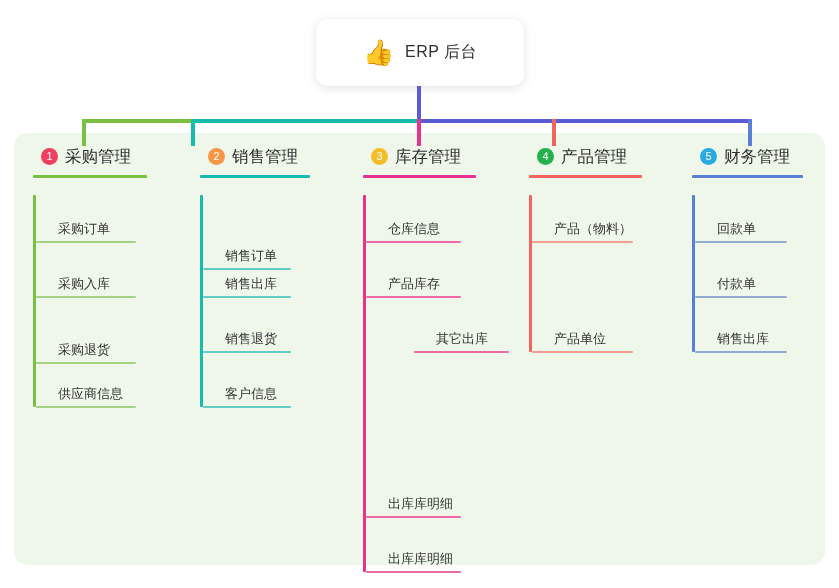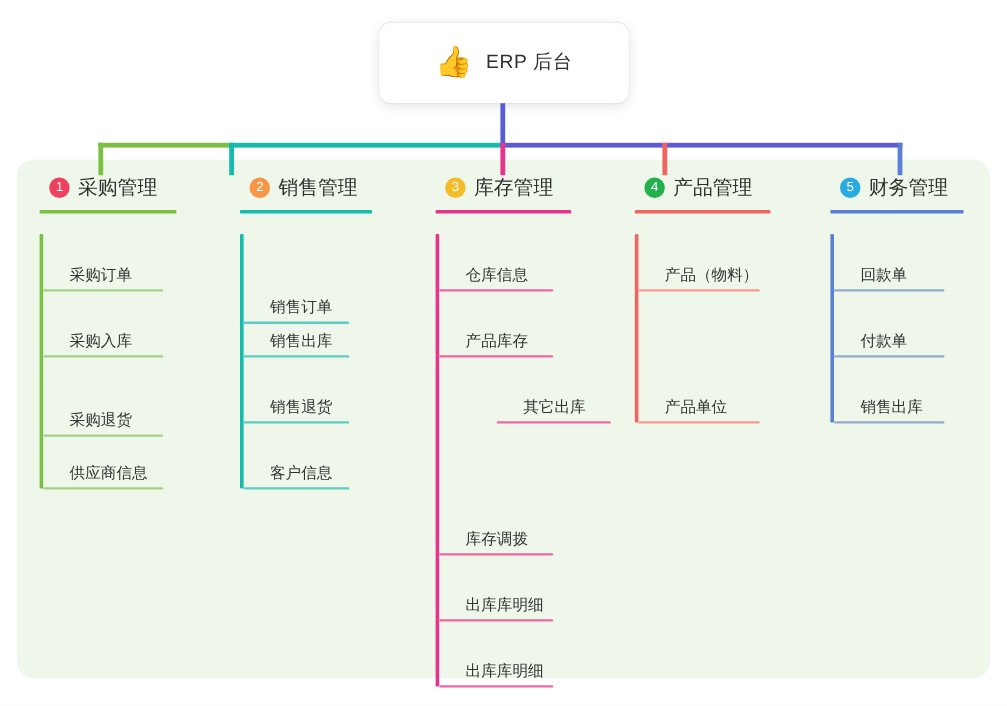--- a/index.html
+++ b/index.html
@@ -211,24 +211,20 @@
           <div class="leaf-rule" style="background: rgb(236, 105, 166); width: 95px;"></div>
         </div>
         <div class="leaf" style="top: 77px; width: 95px;">
           <div class="leaf-text">仓库信息</div>
           <div class="leaf-rule" style="background: rgb(236, 105, 166); width: 95px;"></div>
         </div>
         <div class="leaf" style="top: 187px; width: 95px; margin-left: 48px;">
           <div class="leaf-text">其它出库</div>
           <div class="leaf-rule" style="background: rgb(236, 105, 166); width: 95px;"></div>
         </div>
-        <div class="leaf" style="top: 297px; width: 95px;">
-          <div class="leaf-text">库存调拨</div>
-          <div class="leaf-rule" style="background: rgb(236, 105, 166); width: 95px;"></div>
-        </div>
         <div class="leaf" style="top: 352px; width: 95px;">
           <div class="leaf-text">出库库明细</div>
           <div class="leaf-rule" style="background: rgb(236, 105, 166); width: 95px;"></div>
         </div>
         <div class="leaf" style="top: 407px; width: 95px;">
           <div class="leaf-text">出库库明细</div>
           <div class="leaf-rule" style="background: rgb(236, 105, 166); width: 95px;"></div>
         </div>
       </div>
       <div class="col" style="left: 529px; width: 113px;">

